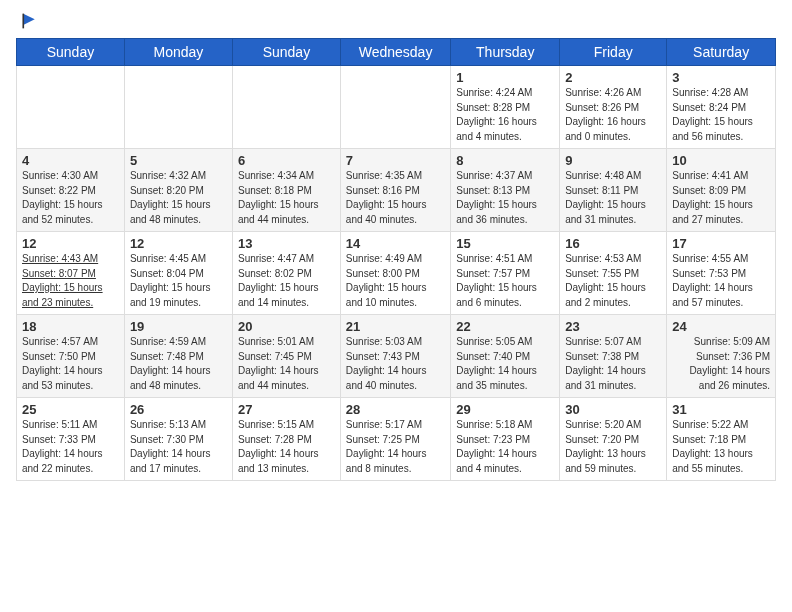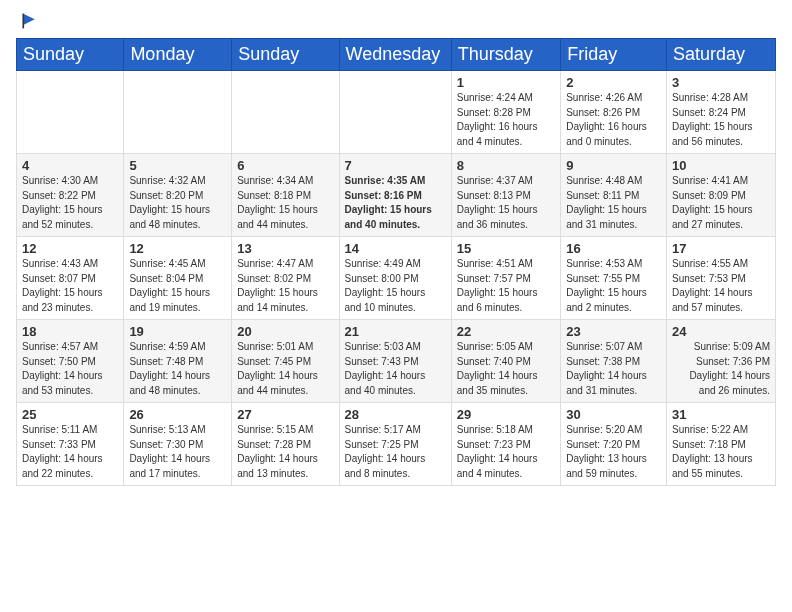--- a/index.html
+++ b/index.html
@@ -60,23 +60,23 @@
       color: #555;
     }
     .calendar {
       width: 100%;
       border-collapse: collapse;
       border: 1px solid #ccc;
     }
     .calendar th {
       background: #2563c7;
       color: #fff;
-      font-size: 18px;
+      font-size: 14px;
       padding: 5px 6px;
-      text-align: left;
+      text-align: center;
       border: 1px solid #1a4fa0;
       font-weight: normal;
     }
     .calendar td {
       vertical-align: top;
       padding: 4px 5px;
       border: 1px solid #ddd;
       width: 113px;
       min-height: 78px;
       font-size: 10.5px;
@@ -181,21 +181,21 @@
           </td>
           <td>
             <span class="day-num">6</span>
             <div class="day-info" style="white-space: pre-line;">Sunrise: 4:34 AM
 Sunset: 8:18 PM
 Daylight: 15 hours
 and 44 minutes.</div>
           </td>
           <td>
             <span class="day-num">7</span>
-            <div class="day-info" style="white-space: pre-line; font-weight: bold;">Sunrise: 4:35 AM
+            <div class="day-info" style="white-space: pre-line;">Sunrise: 4:35 AM
 Sunset: 8:16 PM
 Daylight: 15 hours
 and 40 minutes.</div>
           </td>
           <td>
             <span class="day-num">8</span>
             <div class="day-info" style="white-space: pre-line;">Sunrise: 4:37 AM
 Sunset: 8:13 PM
 Daylight: 15 hours
 and 36 minutes.</div>
@@ -211,21 +211,21 @@
             <span class="day-num">10</span>
             <div class="day-info" style="white-space: pre-line;">Sunrise: 4:41 AM
 Sunset: 8:09 PM
 Daylight: 15 hours
 and 27 minutes.</div>
           </td>
         </tr>
         <tr>
           <td>
             <span class="day-num">12</span>
-            <div class="day-info" style="white-space: pre-line;">Sunrise: 4:43 AM
+            <div class="day-info" style="white-space: pre-line; text-decoration: underline;">Sunrise: 4:43 AM
 Sunset: 8:07 PM
 Daylight: 15 hours
 and 23 minutes.</div>
           </td>
           <td>
             <span class="day-num">12</span>
             <div class="day-info" style="white-space: pre-line;">Sunrise: 4:45 AM
 Sunset: 8:04 PM
 Daylight: 15 hours
 and 19 minutes.</div>

